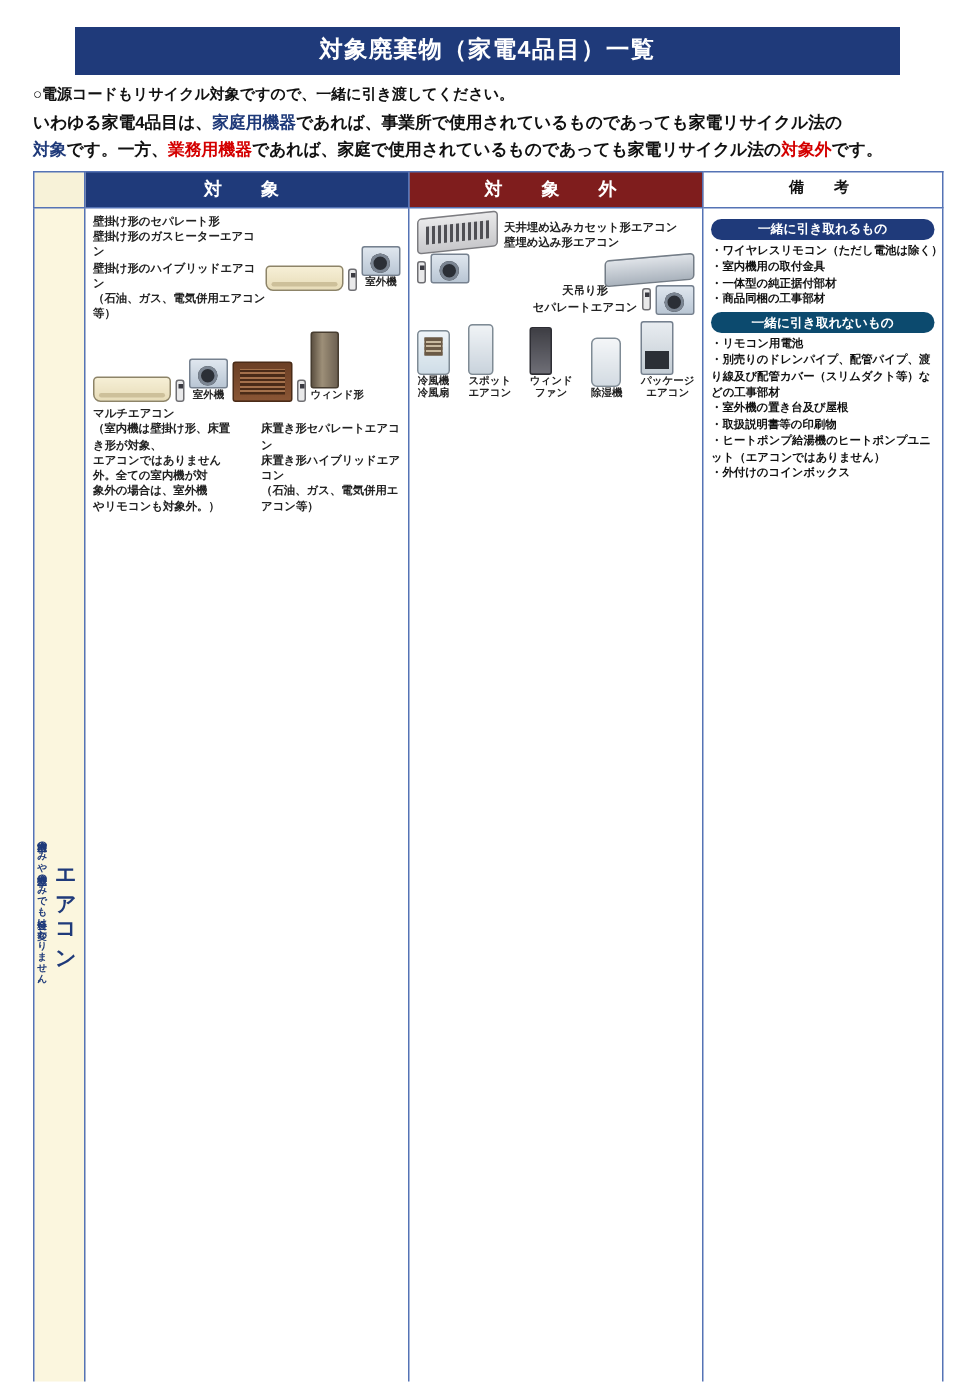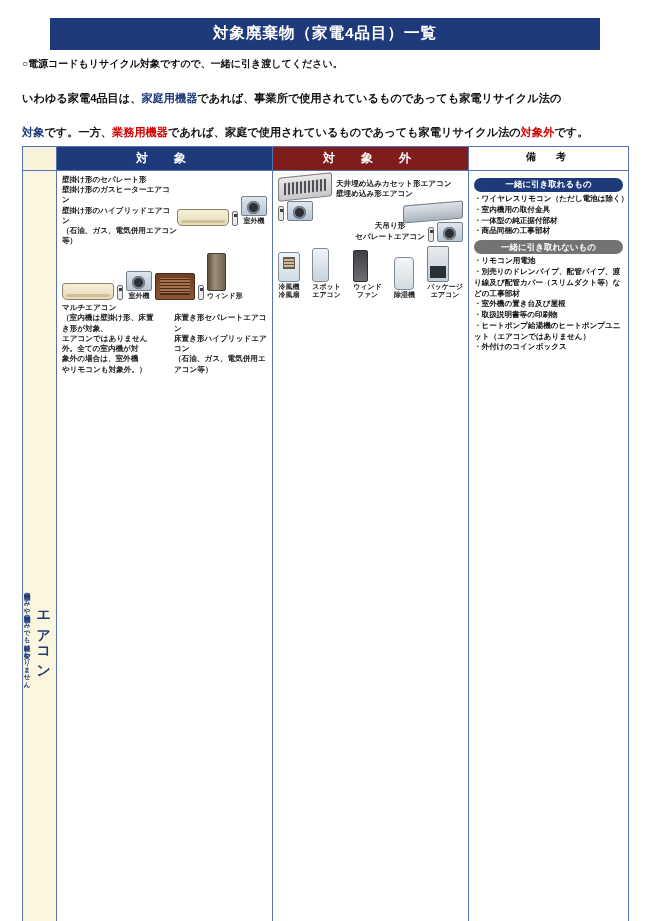--- a/index.html
+++ b/index.html
@@ -20,21 +20,21 @@
     text-align: center;
     font-weight: bold;
     font-size: 15.5px;
     letter-spacing: 1px;
     padding: 5px 0 6px 0;
   }
 
   
   .intro { margin: 7px 22px 0 22px; line-height: 1.45; }
   .intro .l1 { font-size: 10px; font-weight: bold; color: #111; }
-  .intro .l2 { font-size: 11.2px; font-weight: bold; color: #111; margin-top: 18px; }
+  .intro .l2 { font-size: 11.2px; font-weight: bold; color: #111; margin-top: 2px; }
   .blue { color: #1f3a7a; }
   .red { color: #d40000; }
 
   
   .tbl { margin: 6px 22px 0 22px; width: 606px; border-collapse: collapse; table-layout: fixed; }
   .tbl col.c0 { width: 34px; }
   .tbl col.c1 { width: 216px; }
   .tbl col.c2 { width: 196px; }
   .tbl col.c3 { width: 160px; }
 
@@ -86,21 +86,21 @@
 
   .txtblk { font-size: 7.6px; line-height: 1.35; font-weight: bold; color: #222; }
 
   
   .pill {
     color: #fff; font-weight: bold; font-size: 8.5px; text-align: center;
     padding: 1.5px 0; margin: 3px 0 2px 0;
     border-radius: 9px;
   }
   .pill.blue-pill { background: #1f3a7a; }
-  .pill.red-pill  { background: #737373; }
+  .pill.red-pill  { background: #0c4a6e; }
   .rlist { font-size: 7.6px; line-height: 1.42; color: #111; font-weight: bold; }
   .rlist div { white-space: nowrap; }
   .rlist .wrap { white-space: normal; }
 
   
   .ac-wall { width: 52px; height: 17px; background: linear-gradient(#f6efd6,#e7dcb8); border: 1px solid #8d8468; border-radius: 3px 3px 5px 5px; position: relative; }
   .ac-wall::after { content:""; position:absolute; left:3px; right:3px; bottom:2px; height:3px; background:#cdc09a; border-radius:2px;}
   .ac-out { width: 26px; height: 20px; background: linear-gradient(#dfe6ee,#b9c6d4); border: 1px solid #76818f; border-radius: 2px; position: relative; }
   .ac-out::after { content:""; position:absolute; left:5px; top:4px; width:13px; height:13px; border-radius:50%; background:#2b2f36; box-shadow: inset 0 0 0 2px #7b8592;}
   .remote { width: 6px; height: 15px; background: #e9e9ea; border: 1px solid #6f6f73; border-radius: 2px; }
@@ -227,21 +227,21 @@
               <div>壁埋め込み形エアコン</div>
             </div>
           </div>
           <div style="display:flex;align-items:flex-end;gap:3px;margin-top:2px;">
             <div class="remote"></div>
             <div class="ac-out"></div>
             <div class="prod" style="margin-left:auto;">
               <div class="ducted"></div>
             </div>
           </div>
-          <div style="display:flex;align-items:flex-end;gap:3px;">
+          <div style="display:flex;align-items:center;gap:3px;">
             <div class="txtblk" style="margin-left:auto;text-align:center;">
               <div>天吊り形</div>
               <div>セパレートエアコン</div>
             </div>
             <div class="remote"></div>
             <div class="ac-out"></div>
           </div>
 
           <div class="prod-row" style="margin-top:4px;justify-content:space-between;align-items:flex-end;">
             <div class="prod">

